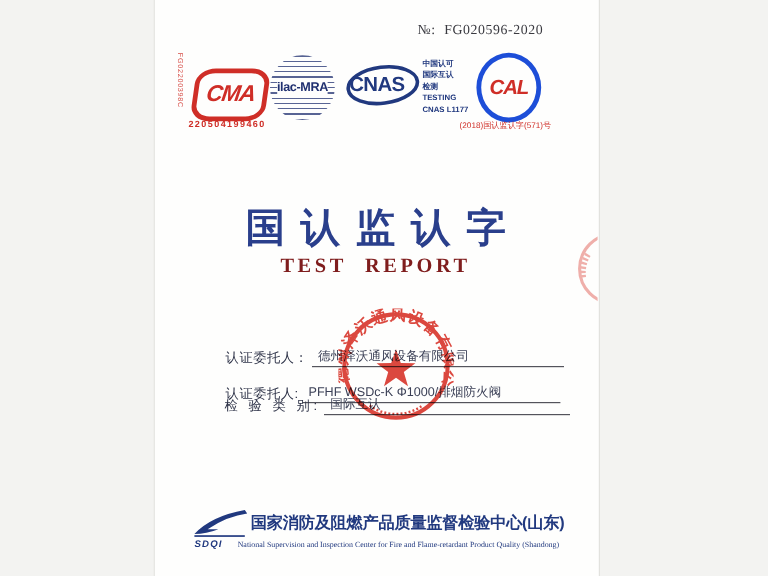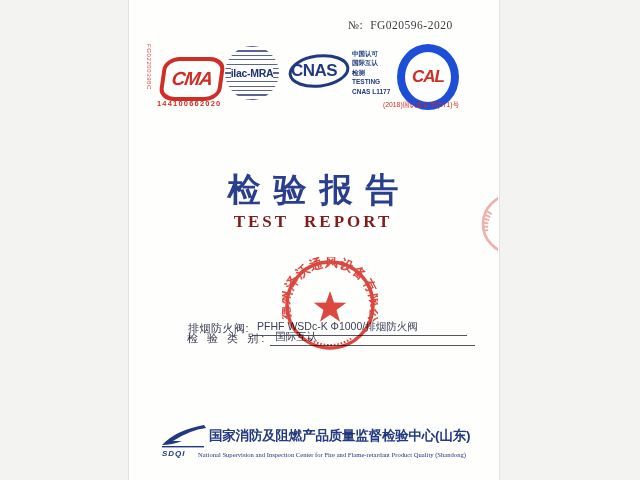--- a/index.html
+++ b/index.html
@@ -22,21 +22,21 @@
   .ilac{left:225px;top:46px;width:54px;height:54px;border-radius:50%;
         background:repeating-linear-gradient(0deg,rgba(32,48,112,.75) 0 1.1px,transparent 1.1px 4.4px);
         display:flex;align-items:center;justify-content:center;}
   .ilac span{background:#fefefd;color:#203070;font-weight:bold;font-size:10.5px;padding:1px 0;letter-spacing:-.3px;}
   
   .cnas{left:288px;top:53px;width:62px;height:36px;}
   .cnas svg{position:absolute;left:0;top:0;}
   .cnas span{position:absolute;left:3px;top:8px;font-size:17px;font-weight:bold;color:#21397f;letter-spacing:-.5px;}
   .cnas-text{left:352px;top:49px;font-size:6.5px;line-height:1.45;color:#21397f;font-weight:bold;}
   
-  .cal{left:397px;top:44px;width:46px;height:50px;border:8px solid #1d4ed8;border-radius:50%;
+  .cal{left:397px;top:44px;width:46px;height:50px;border:4px solid #1d4ed8;border-radius:50%;
        display:flex;align-items:center;justify-content:center;}
   .cal span{font-size:17px;font-weight:bold;font-style:italic;color:#cf2e27;letter-spacing:-1px;}
   .cal-number{left:383px;top:100px;font-size:6.8px;color:#cf2e27;white-space:nowrap;}
   
   .title-cn{left:128px;top:168px;width:370px;text-align:center;font-size:33px;font-weight:bold;color:#2a3f8c;
             letter-spacing:13px;padding-left:13px;box-sizing:border-box;}
   .title-en{left:128px;top:212px;width:370px;text-align:center;font-family:"Liberation Serif",serif;
             font-size:17px;font-weight:bold;color:#7f1d1d;letter-spacing:3px;word-spacing:8px;}
   
   .frow{display:flex;align-items:flex-end;height:16px;white-space:nowrap;}
@@ -64,21 +64,21 @@
 
   <div class="abs report-no">
     <span>№:</span><span class="num">FG020596-2020</span>
   </div>
 
   <div class="abs side-code">FG02200398C</div>
 
   <div class="abs cma">
     <span>CMA</span>
   </div>
-  <div class="abs cma-number">144100662020</div>
+  <div class="abs cma-number">220504199460</div>
 
   <div class="abs cnas">
     <svg width="62" height="36" viewBox="0 0 62 36">
       <ellipse cx="31" cy="18" rx="29" ry="15" fill="none" stroke="#21397f" stroke-width="3" transform="rotate(-7 31 18)"></ellipse>
     </svg>
     <span>CNAS</span>
   </div>
 
   <div class="abs ilac">
     <span>ilac-MRA</span>
@@ -89,25 +89,29 @@
     <div>检测</div>
     <div>TESTING</div>
     <div>CNAS L1177</div>
   </div>
 
   <div class="abs cal">
     <span>CAL</span>
   </div>
   <div class="abs cal-number">(2018)国认监认字(571)号</div>
 
-  <div class="abs title-cn">检验报告</div>
+  <div class="abs title-cn">国认监认字</div>
   <div class="abs title-en">TEST REPORT</div>
 
+  <div class="abs frow row1">
+    <span class="flabel">认证委托人：</span>
+    <span class="fline">德州泽沃通风设备有限公司</span>
+  </div>
   <div class="abs frow row2">
-    <span class="flabel">排烟防火阀:</span>
+    <span class="flabel">认证委托人:</span>
     <span class="fline">PFHF WSDc-K Φ1000/排烟防火阀</span>
   </div>
   <div class="abs frow row3">
     <span class="flabel">检 验 类 别:</span>
     <span class="fline">国际互认</span>
   </div>
 
   <div class="abs stamp">
     <svg width="96" height="96" viewBox="0 0 96 96">
       <circle cx="48" cy="48" r="43" fill="none" stroke="#da3a30" stroke-width="3.4"></circle>

